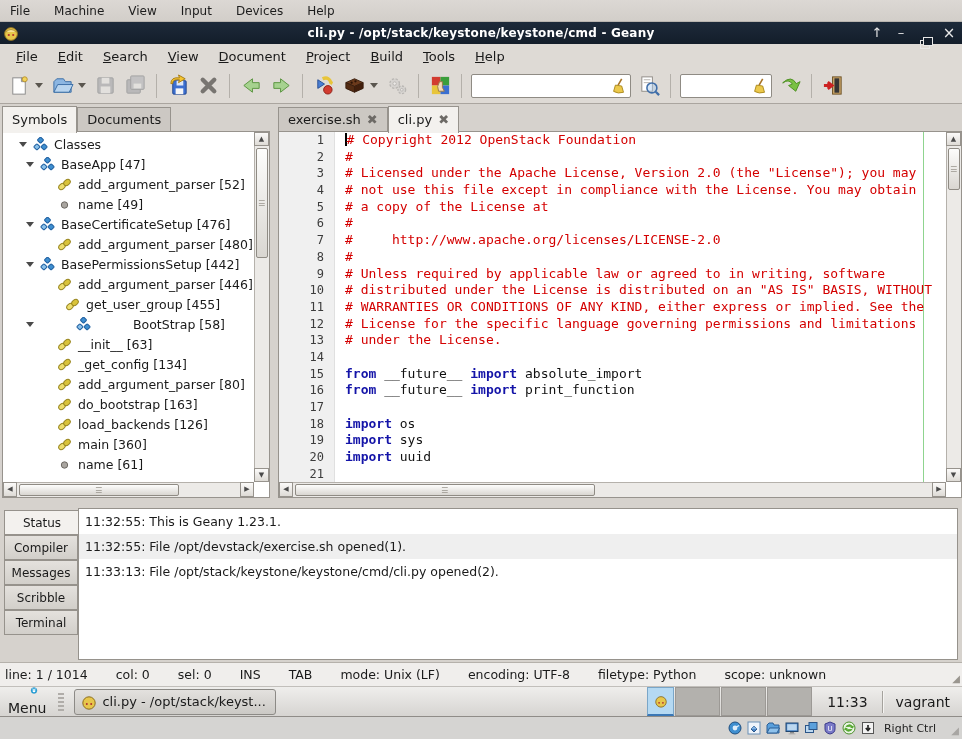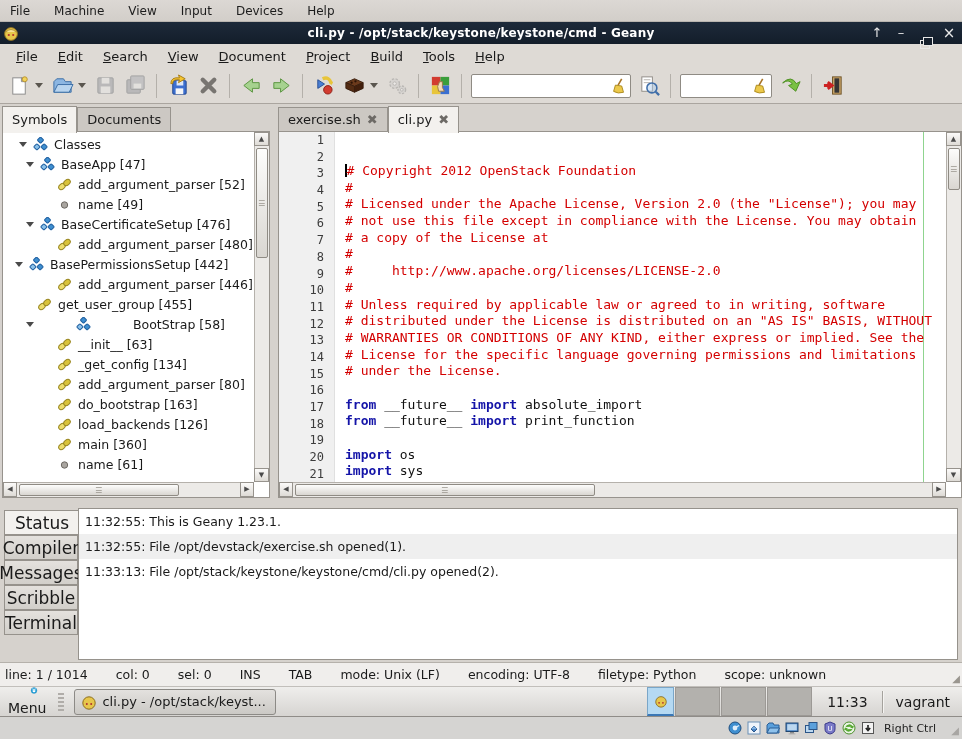--- a/index.html
+++ b/index.html
@@ -70,32 +70,32 @@
   
   #splitter { position:absolute; left:270px; top:0; width:8px; height:367px; background:#d6d2cd; }
   
   #editor { position:absolute; left:278px; top:0; width:684px; height:367px; background:#fff; border:1px solid #97938d; }
   #code-area { position:absolute; left:0; top:0; right:15px; bottom:15px; overflow:hidden; background:#fff; }
   #long-line-marker { position:absolute; left:644px; top:0; bottom:0; width:1px; background:#8fd48f; }
   .code-line { height:16.7px; line-height:16.7px; display:flex; font-family:"DejaVu Sans Mono", monospace; font-size:13px; white-space:pre; }
   .ln { width:56px; flex:none; background:#f0f0f0; color:#3c3c3c; text-align:right; padding-right:10px;
     font-size:12px; border-right:1px solid #e0e0e0; }
   .fold-margin { width:10px; flex:none; background:#fff; }
-  .code-text { position:relative;margin-top:31px; }
+  .code-text { position:relative; }
   .tok-c { color:#d40000; }
   .tok-k { color:#1414a8; font-weight:bold; }
   .tok-p { color:#111; }
   .caret { display:inline-block; width:1.5px; height:13px; background:#000; vertical-align:-2px; }
   
   #midgap { position:absolute; top:498px; left:0; width:962px; height:8px; background:#d6d2cd; }
   
   #msgwin { position:absolute; top:506px; left:0; width:962px; height:156px; background:#d6d2cd; }
   #msg-tabs { position:absolute; left:4px; top:4px; width:74px; }
   .msg-tab { height:25px; margin-bottom:0; background:linear-gradient(#e4e1dd,#d2cfca); border:1px solid #96928c;
-    font-size:17px; display:flex; align-items:center; justify-content:center; }
+    font-size:12px; display:flex; align-items:center; justify-content:center; }
   .msg-tab.active { background:#f3f1ee; border-right-color:#f3f1ee; width:76px; }
   #msg-body { position:absolute; left:78px; top:2px; right:4px; bottom:2px; background:#fff; border:1px solid #96928c; }
   .msg-row { height:25px; line-height:25px; font-size:12.5px; padding-left:6px; white-space:nowrap; }
   .msg-row.alt { background:#efefef; }
   
   #statusbar { position:absolute; top:662px; left:0; width:962px; height:24px; background:#f0eeec;
     border-top:1px solid #b5b1ab; display:flex; align-items:center; padding-left:5px; font-size:12.5px; }
   #statusbar .seg { margin-right:28px; white-space:nowrap; }
   #statusbar .gripc { position:absolute; right:2px; bottom:2px; color:#9a968f; font-size:10px; }
   
@@ -406,42 +406,42 @@
         <div class="tree-row" style="padding-left: 40px;">
           <span class="exp-space"></span>
           <span class="sym-icon">
             <svg viewBox="0 0 15 15">
               <ellipse cx="5" cy="9.5" rx="3.6" ry="2.6" fill="#eede6e" stroke="#97841d" transform="rotate(-38 5 9.5)"></ellipse>
               <ellipse cx="10" cy="5.5" rx="3.6" ry="2.6" fill="#d9c33a" stroke="#97841d" transform="rotate(-38 10 5.5)"></ellipse>
             </svg>
           </span>
           <span>add_argument_parser [480]</span>
         </div>
-        <div class="tree-row" style="padding-left: 12px;">
+        <div class="tree-row" style="padding-left: 23px;">
           <span class="expander"></span>
           <span class="sym-icon">
             <svg viewBox="0 0 15 15">
               <rect x="5.2" y="0.8" width="4.6" height="4.6" rx="1" fill="#3f8fd0" stroke="#1f5fa0" transform="rotate(45 7.5 3.1)"></rect>
               <rect x="1.6" y="7.6" width="4.6" height="4.6" rx="1" fill="#8cc2ea" stroke="#1f5fa0" transform="rotate(45 3.9 9.9)"></rect>
               <rect x="8.8" y="7.6" width="4.6" height="4.6" rx="1" fill="#3f8fd0" stroke="#1f5fa0" transform="rotate(45 11.1 9.9)"></rect>
             </svg>
           </span>
           <span>BasePermissionsSetup [442]</span>
         </div>
         <div class="tree-row" style="padding-left: 40px;">
           <span class="exp-space"></span>
           <span class="sym-icon">
             <svg viewBox="0 0 15 15">
               <ellipse cx="5" cy="9.5" rx="3.6" ry="2.6" fill="#eede6e" stroke="#97841d" transform="rotate(-38 5 9.5)"></ellipse>
               <ellipse cx="10" cy="5.5" rx="3.6" ry="2.6" fill="#d9c33a" stroke="#97841d" transform="rotate(-38 10 5.5)"></ellipse>
             </svg>
           </span>
           <span>add_argument_parser [446]</span>
         </div>
-        <div class="tree-row" style="padding-left: 20px;">
+        <div class="tree-row" style="padding-left: 48px;">
           <span class="exp-space"></span>
           <span class="sym-icon">
             <svg viewBox="0 0 15 15">
               <ellipse cx="5" cy="9.5" rx="3.6" ry="2.6" fill="#eede6e" stroke="#97841d" transform="rotate(-38 5 9.5)"></ellipse>
               <ellipse cx="10" cy="5.5" rx="3.6" ry="2.6" fill="#d9c33a" stroke="#97841d" transform="rotate(-38 10 5.5)"></ellipse>
             </svg>
           </span>
           <span>get_user_group [455]</span>
         </div>
         <div class="tree-row" style="padding-left: 23px; gap: 36px;">

